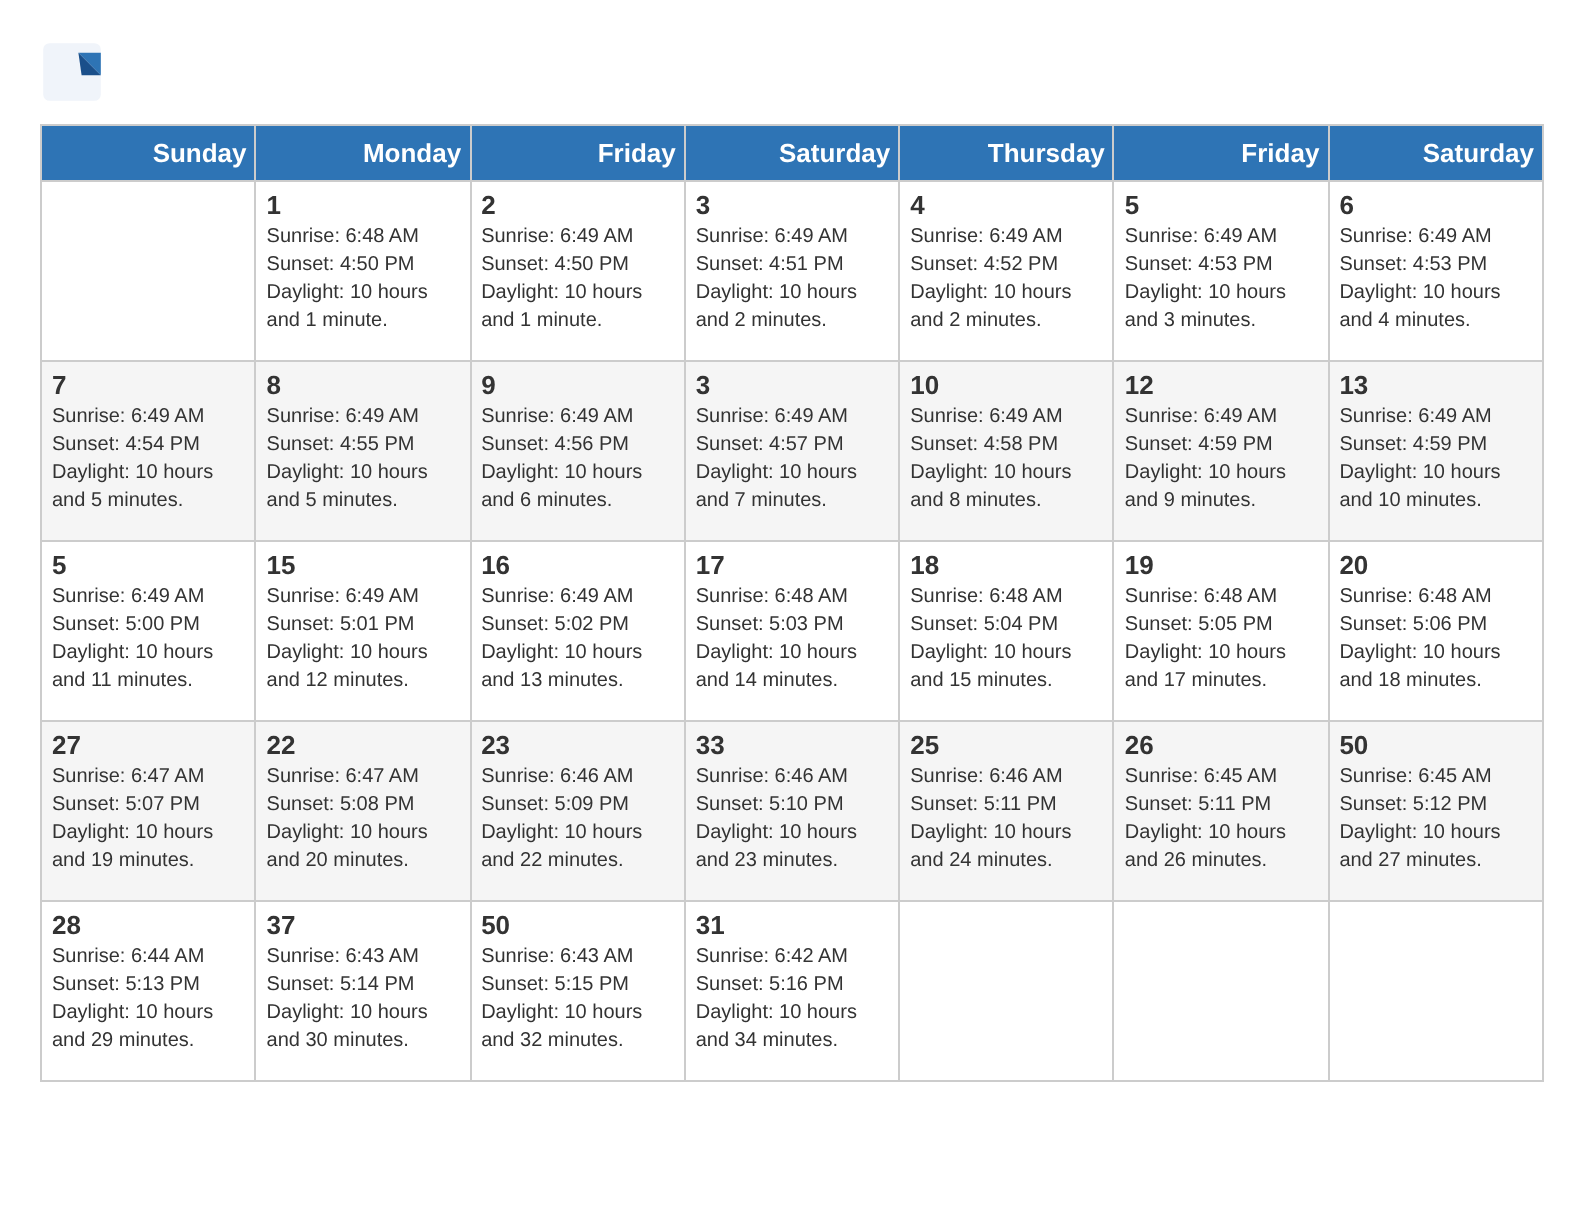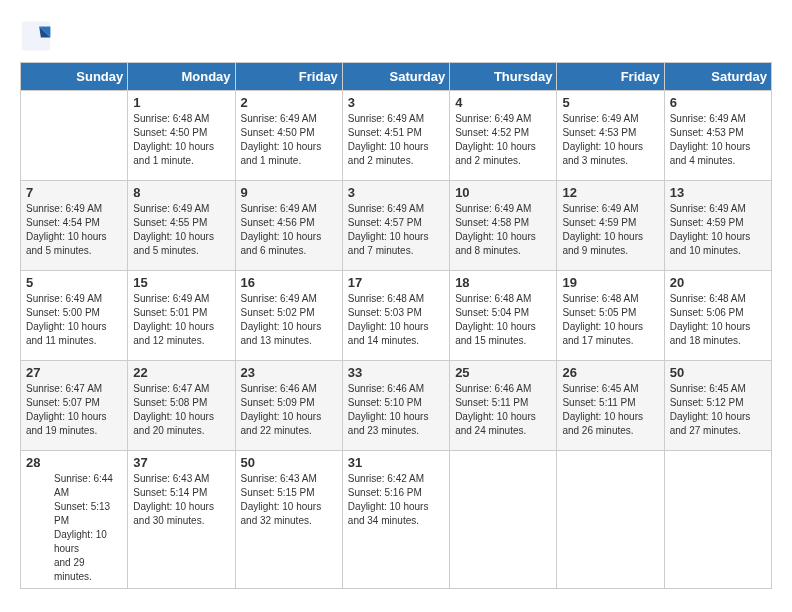--- a/index.html
+++ b/index.html
@@ -313,21 +313,21 @@
           <span class="day-number">50</span>
           <div class="day-info" style="white-space: pre-line;">Sunrise: 6:45 AM
 Sunset: 5:12 PM
 Daylight: 10 hours
 and 27 minutes.</div>
         </td>
       </tr>
       <tr>
         <td>
           <span class="day-number">28</span>
-          <div class="day-info" style="white-space: pre-line; margin-left: 28px;">Sunrise: 6:44 AM
+          <div class="day-info" style="white-space: pre-line;">Sunrise: 6:44 AM
 Sunset: 5:13 PM
 Daylight: 10 hours
 and 29 minutes.</div>
         </td>
         <td>
           <span class="day-number">37</span>
           <div class="day-info" style="white-space: pre-line;">Sunrise: 6:43 AM
 Sunset: 5:14 PM
 Daylight: 10 hours
 and 30 minutes.</div>

